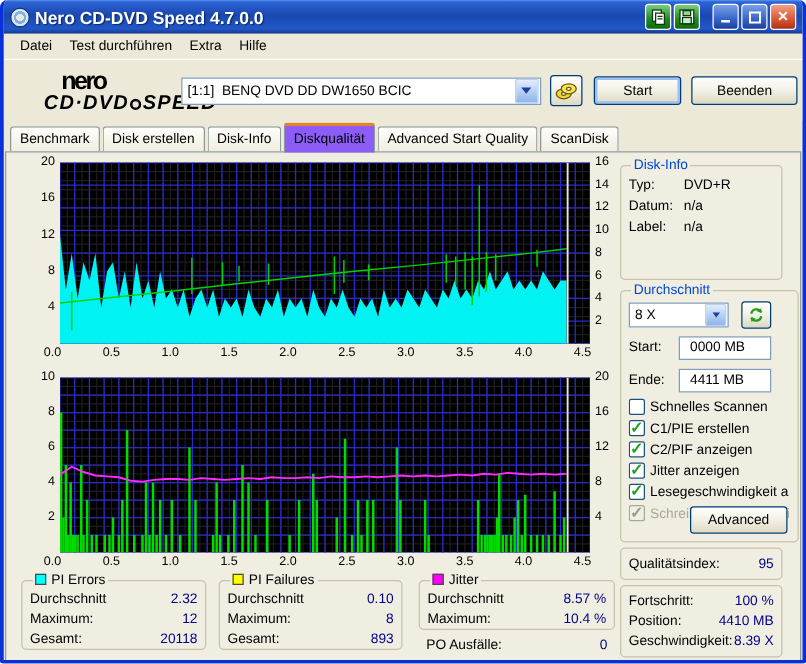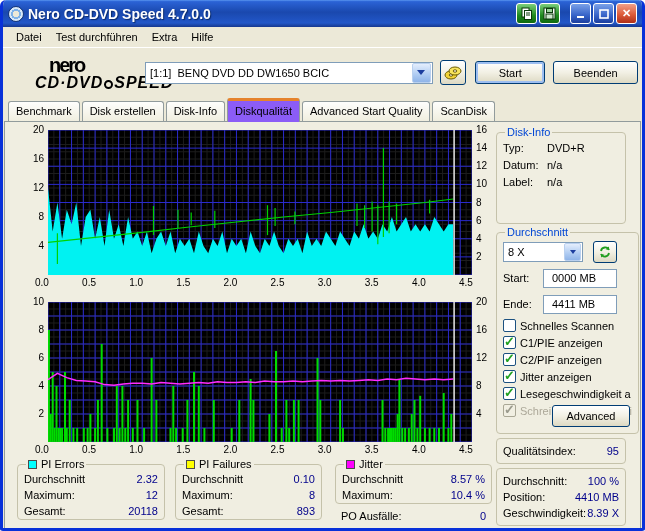--- a/index.html
+++ b/index.html
@@ -683,21 +683,21 @@
       <div style="display:flex;align-items:center;height:26px;">
         <span class="lab" style="width:40px;">Ende:</span>
         <span class="field">4411 MB</span>
       </div>
       <div class="cbrow">
           <span class="cb"></span>
           <span>Schnelles Scannen</span>
         </div>
       <div class="cbrow">
           <span class="cb checked"></span>
-          <span>C1/PIE anzeigen</span>
+          <span>C1/PIE erstellen</span>
         </div>
       <div class="cbrow">
           <span class="cb checked"></span>
           <span>C2/PIF anzeigen</span>
         </div>
       <div class="cbrow">
           <span class="cb checked"></span>
           <span>Jitter anzeigen</span>
         </div>
       <div class="cbrow">
@@ -715,21 +715,21 @@
 
     <fieldset style="left:491px;top:316px;width:130px;height:26px;padding-top:4px;">
       <div class="row">
           <span class="lab">Qualitätsindex:</span>
           <span class="val">95</span>
         </div>
     </fieldset>
 
     <fieldset style="left:491px;top:346px;width:130px;height:58px;padding-top:4px;">
       <div class="row">
-          <span class="lab">Durchschnitt:</span>
+          <span class="lab">Fortschritt:</span>
           <span class="val">100 %</span>
         </div>
       <div class="row">
           <span class="lab">Position:</span>
           <span class="val">4410 MB</span>
         </div>
       <div class="row">
           <span class="lab">Geschwindigkeit:</span>
           <span class="val">8.39 X</span>
         </div>

